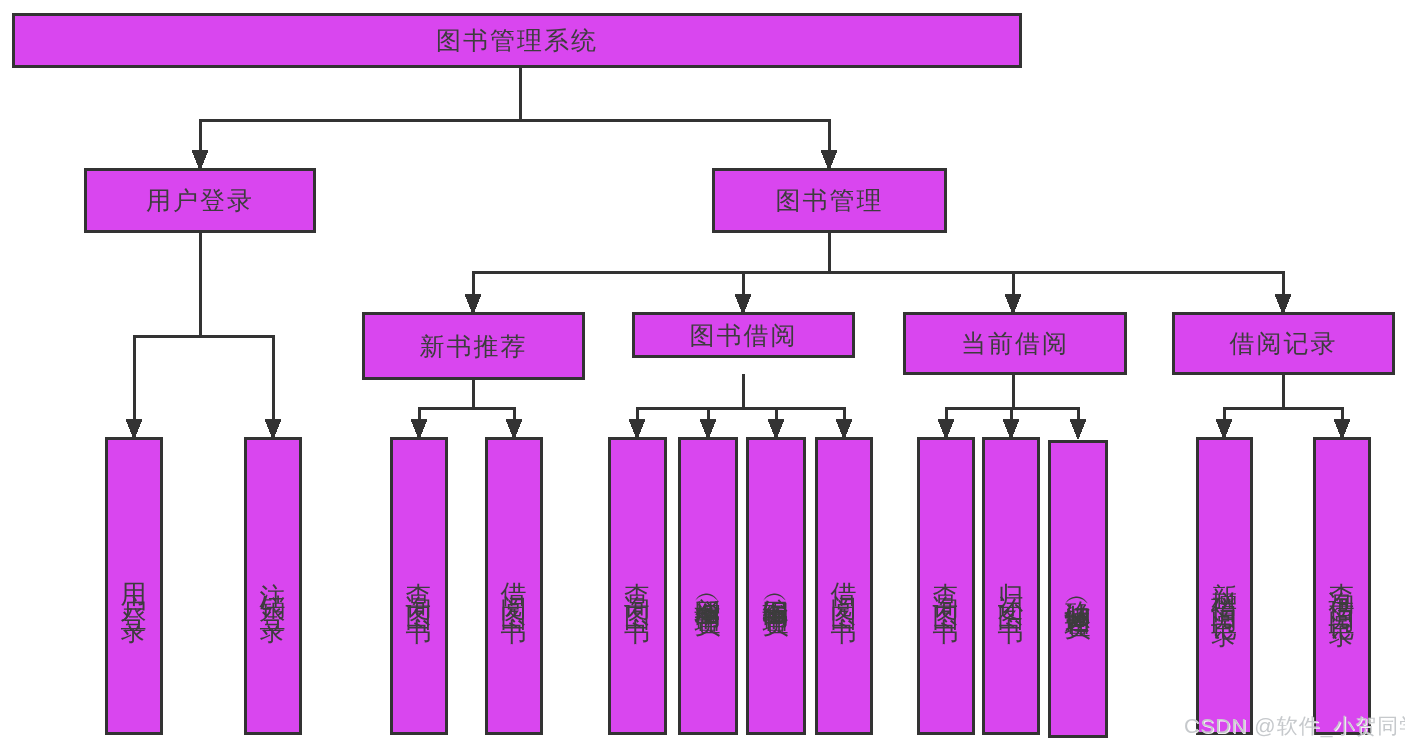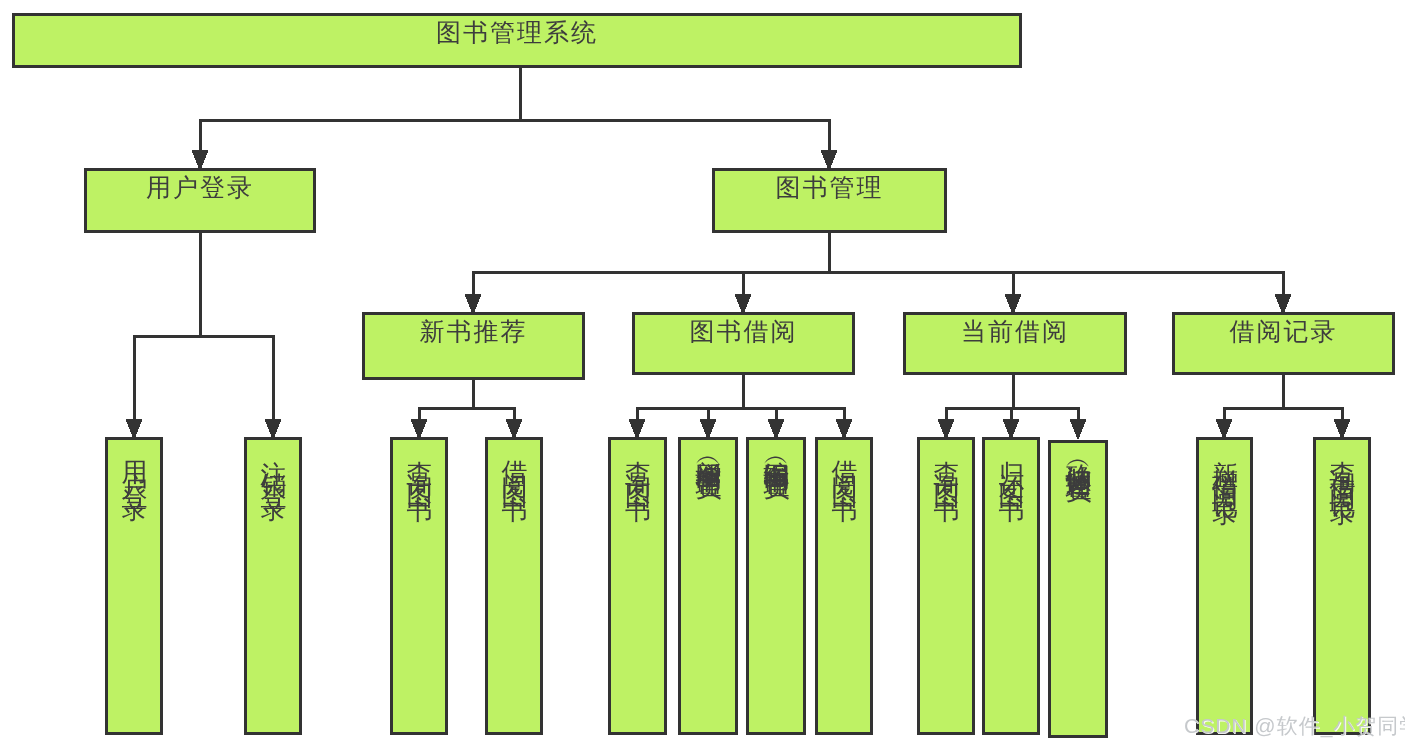--- a/index.html
+++ b/index.html
@@ -9,25 +9,24 @@
     position: relative; overflow: hidden;
     font-family: "Liberation Sans", sans-serif;
   }
   .canvas { position: absolute; left: 0; top: 0; width: 1405px; height: 747px; }
   svg.connectors { position: absolute; left: 0; top: 0; z-index: 1; }
   svg.connectors line { stroke: #333333; stroke-width: 3; }
   svg.connectors polygon { fill: #333333; stroke: #333333; }
 
   .node {
     position: absolute; z-index: 2;
-    background: #bef264; border: 3px solid #333333;
-    display: flex; align-items: flex-start; justify-content: center;
+    background: #d946ef; border: 3px solid #333333;
+    display: flex; align-items: center; justify-content: center;
     color: #3d3d3d; font-size: 25px; letter-spacing: 2px;
     white-space: nowrap;
-    font-family: Liberation Serif, serif;
   }
   .leaf { font-size: 26px; }
   .leaf .vtext {
     writing-mode: vertical-rl;
     text-orientation: mixed;
     line-height: 1; letter-spacing: 2px;
   }
   .leaf.ls-wide .vtext { letter-spacing: 12px; }
   .leaf.ls-mid  .vtext { letter-spacing: 8px; }
   .leaf.ls-tight .vtext { letter-spacing: 2px; }
@@ -121,21 +120,21 @@
   <div class="node" style="left:84px; top:168px; width:232px; height:65px;">
     <span>用户登录</span>
   </div>
   <div class="node" style="left:712px; top:168px; width:235px; height:65px;">
     <span>图书管理</span>
   </div>
 
   <div class="node" style="left:362px; top:312px; width:223px; height:68px;">
     <span>新书推荐</span>
   </div>
-  <div class="node" style="left:632px; top:312px; width:223px; height:63px;">
+  <div class="node" style="left:632px; top:312px; width:223px; height:46px;">
     <span>图书借阅</span>
   </div>
   <div class="node" style="left:903px; top:312px; width:224px; height:63px;">
     <span>当前借阅</span>
   </div>
   <div class="node" style="left:1172px; top:312px; width:223px; height:63px;">
     <span>借阅记录</span>
   </div>
 
   <div class="node leaf ls-wide" style="left:105px; top:437px; width:58px; height:298px;">

